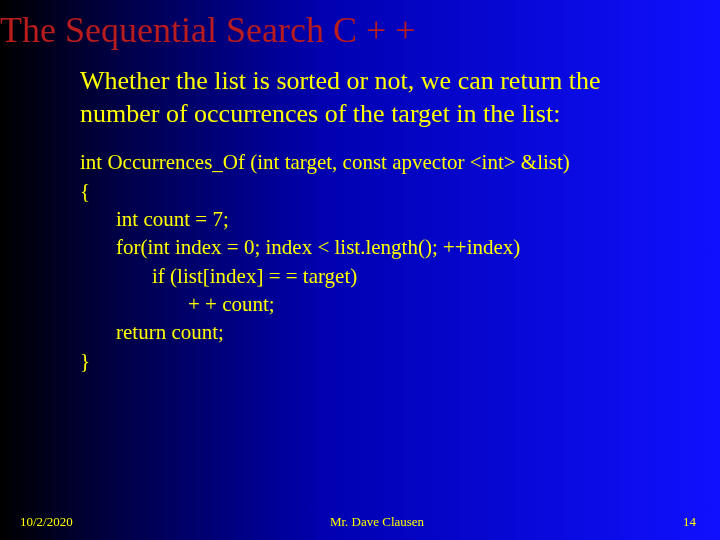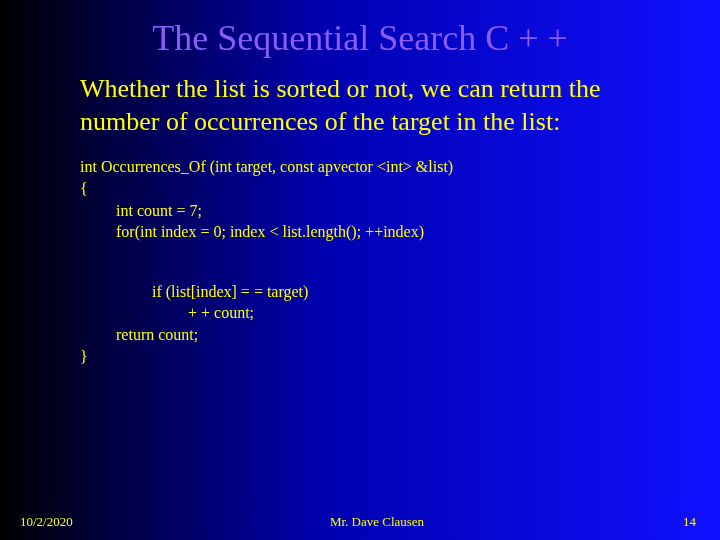--- a/index.html
+++ b/index.html
@@ -4,39 +4,38 @@
 <style>
   * { margin: 0; padding: 0; box-sizing: border-box; }
   html, body { width: 720px; height: 540px; overflow: hidden; }
   body {
     background: linear-gradient(to right, #000000 0%, #000040 15%, #0000b0 45%, #1010ff 100%);
     font-family: "Times New Roman", Times, serif;
     color: #ffff00;
     position: relative;
   }
   .title {
-    color: #8b5cf6;
+    color: #b91c1c;
     font-size: 36px;
-    text-align: center;
-    padding-top: 18px;
+    padding-top: 10px;
     line-height: 1.15;
     font-weight: normal;
   }
   .intro {
     font-size: 26px;
     line-height: 1.25;
     margin: 14px 80px 0 80px;
   }
   .code {
-    font-size: 16px;
+    font-size: 21px;
     line-height: 1.35;
     margin: 18px 0 0 80px;
   }
   .ind1 { padding-left: 36px; }
-  .ind2 { padding-left: 72px; margin-top: 38px; }
+  .ind2 { padding-left: 72px; }
   .ind3 { padding-left: 108px; }
   .footer {
     position: absolute;
     bottom: 10px;
     left: 0;
     width: 100%;
     font-size: 13px;
   }
   .footer .date { position: absolute; left: 20px; bottom: 0; }
   .footer .author { position: absolute; left: 0; right: 0; text-align: center; bottom: 0; padding-left: 34px; }

